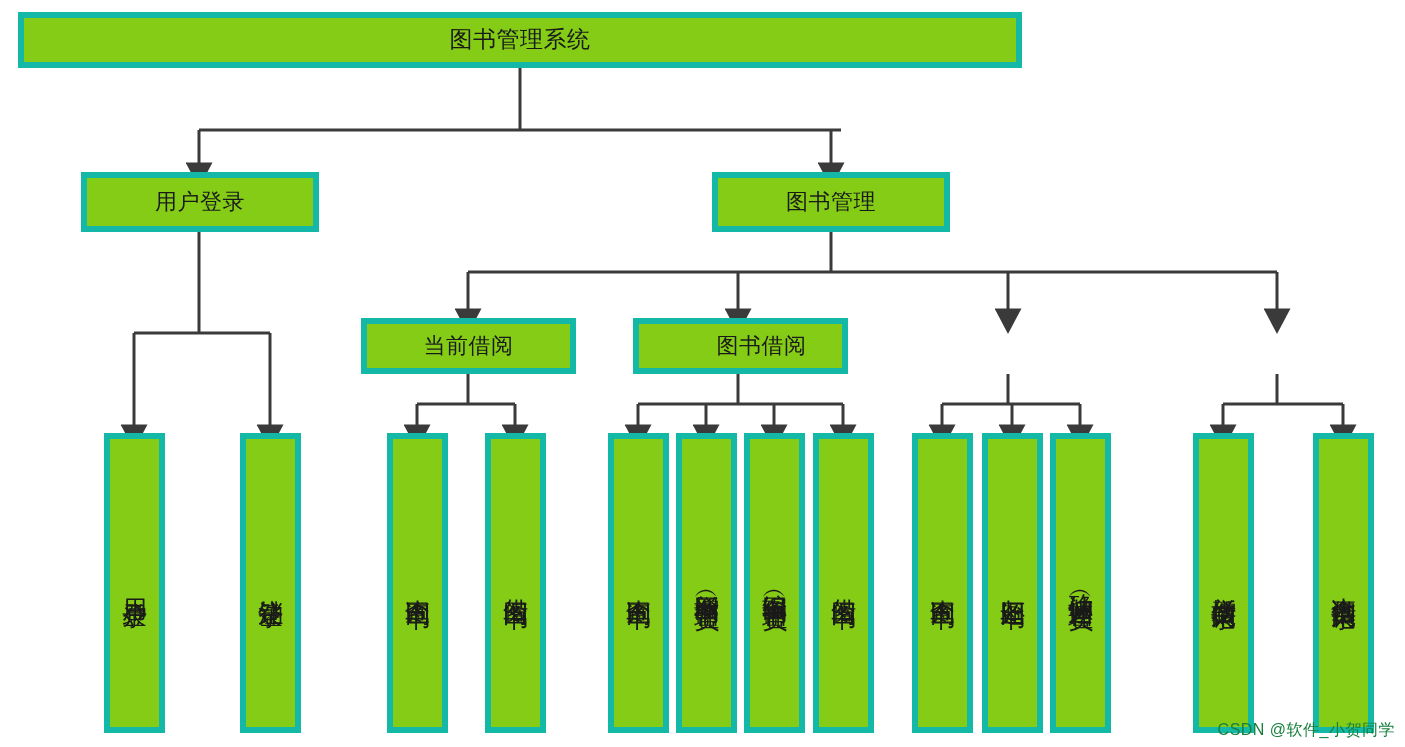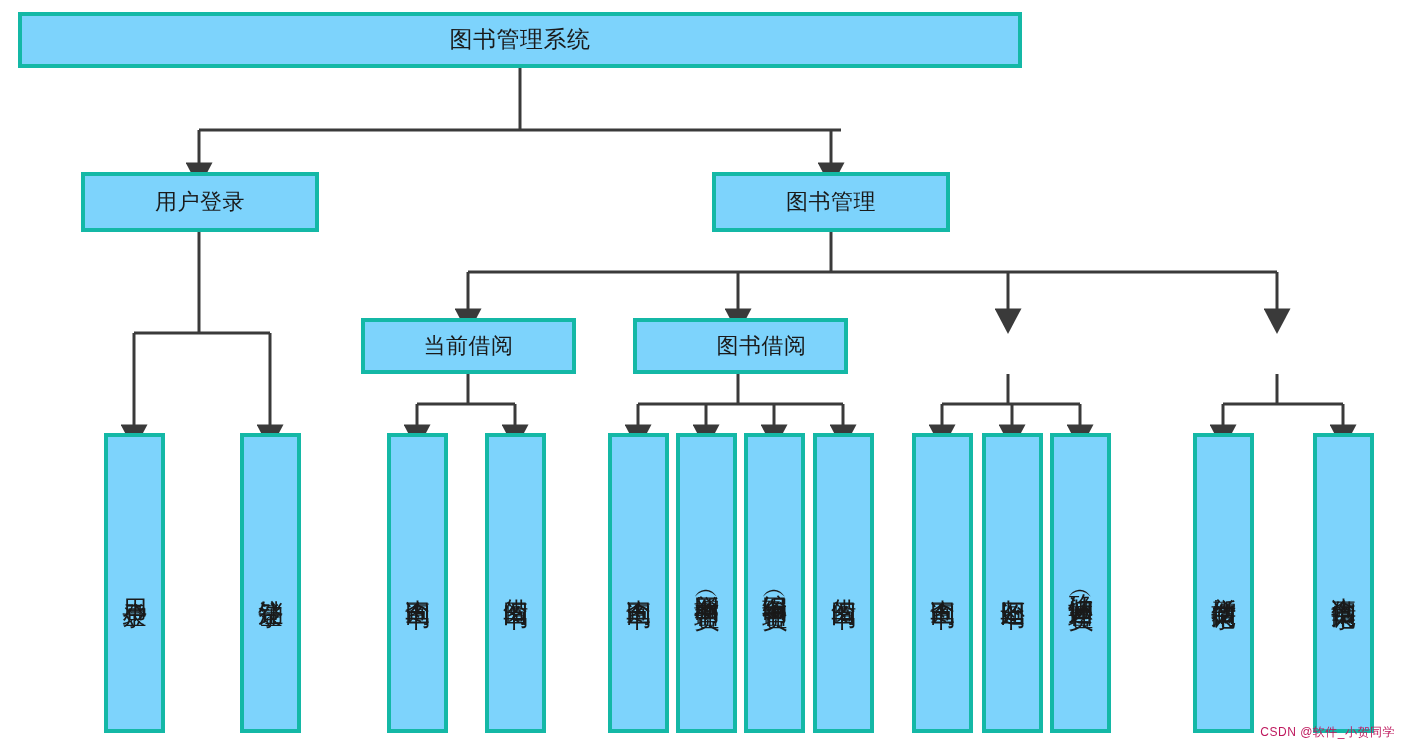--- a/index.html
+++ b/index.html
@@ -21,22 +21,22 @@
   #edge-layer {
     position: absolute;
     left: 0;
     top: 0;
     width: 1405px;
     height: 747px;
   }
   .node {
     position: absolute;
     box-sizing: border-box;
-    background: #7dd3fc;
-    border: 4px solid #14b8a6;
+    background: #84cc16;
+    border: 6px solid #14b8a6;
     display: flex;
     align-items: center;
     justify-content: center;
     color: #1a1a1a;
   }
   .node-label {
     display: block;
     text-align: center;
     line-height: 1.18;
     letter-spacing: 0.5px;
@@ -59,22 +59,22 @@
     text-orientation: upright;
     font-size: 25px;
     line-height: 1.02;
     letter-spacing: 2px;
     white-space: nowrap;
   }
   #watermark {
     position: absolute;
     right: 10px;
     bottom: 6px;
-    font-size: 12px;
-    color: #be185d;
+    font-size: 16px;
+    color: #15803d;
     letter-spacing: 0.5px;
     white-space: nowrap;
     pointer-events: none;
   }
 </style>
 </head>
 <body>
 
 <div id="diagram-root">
 

